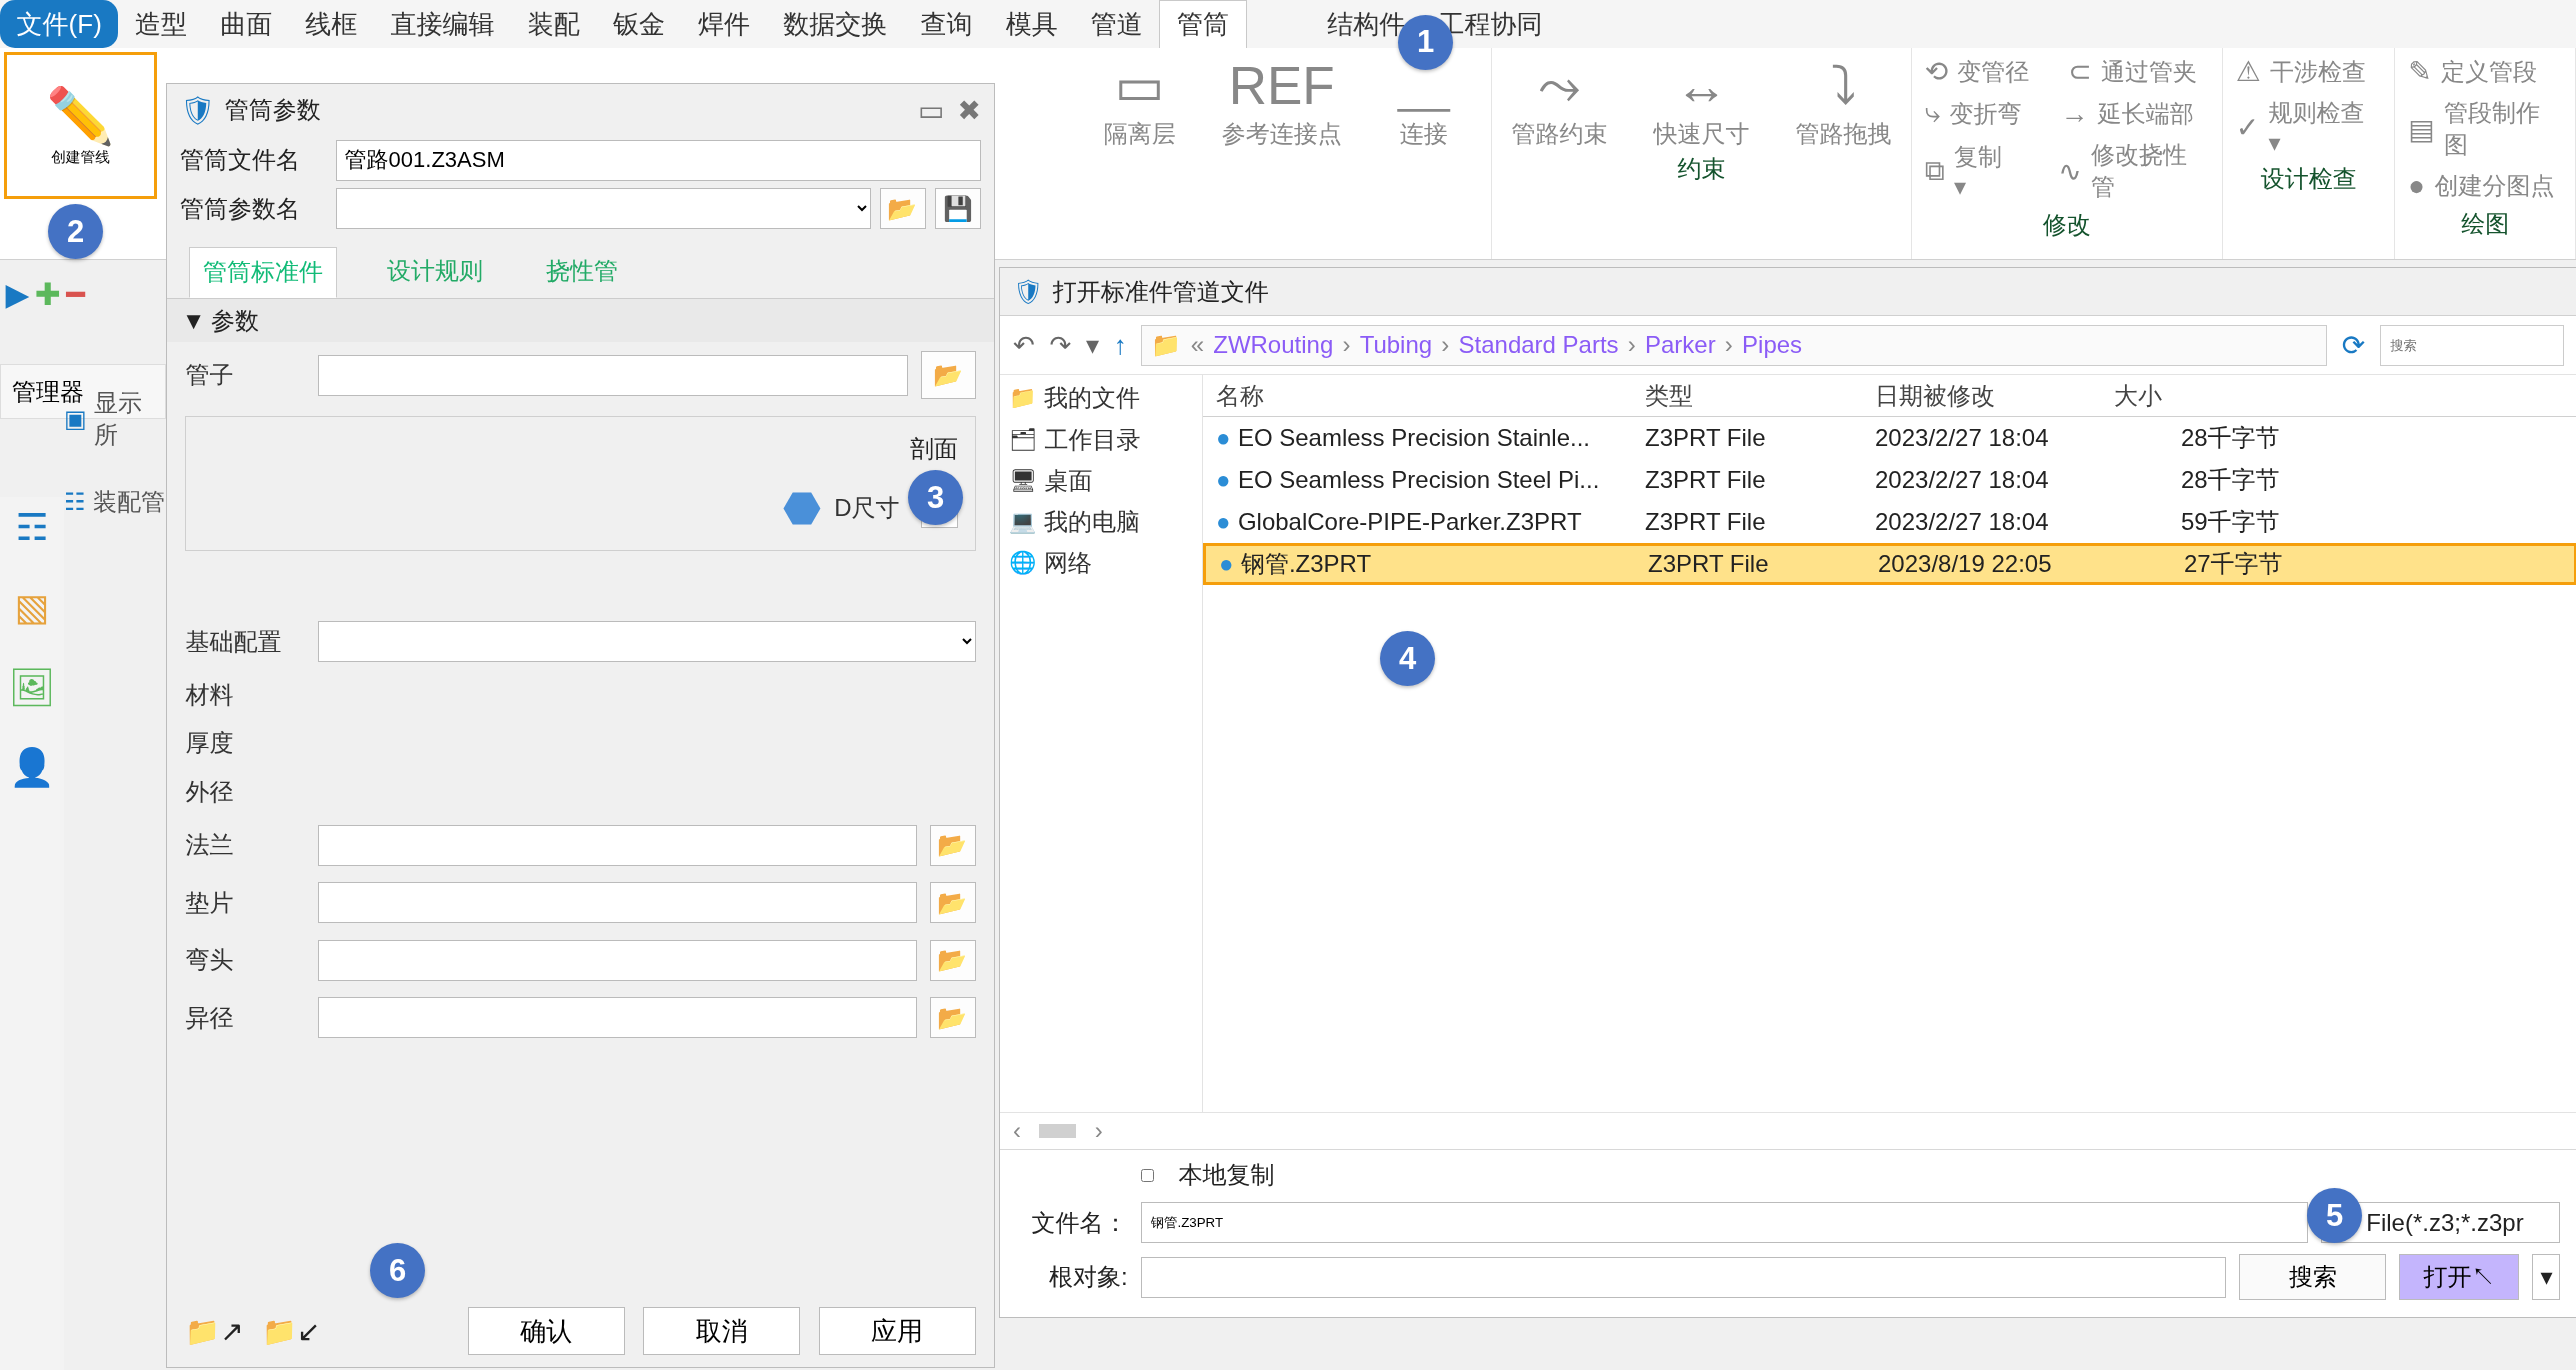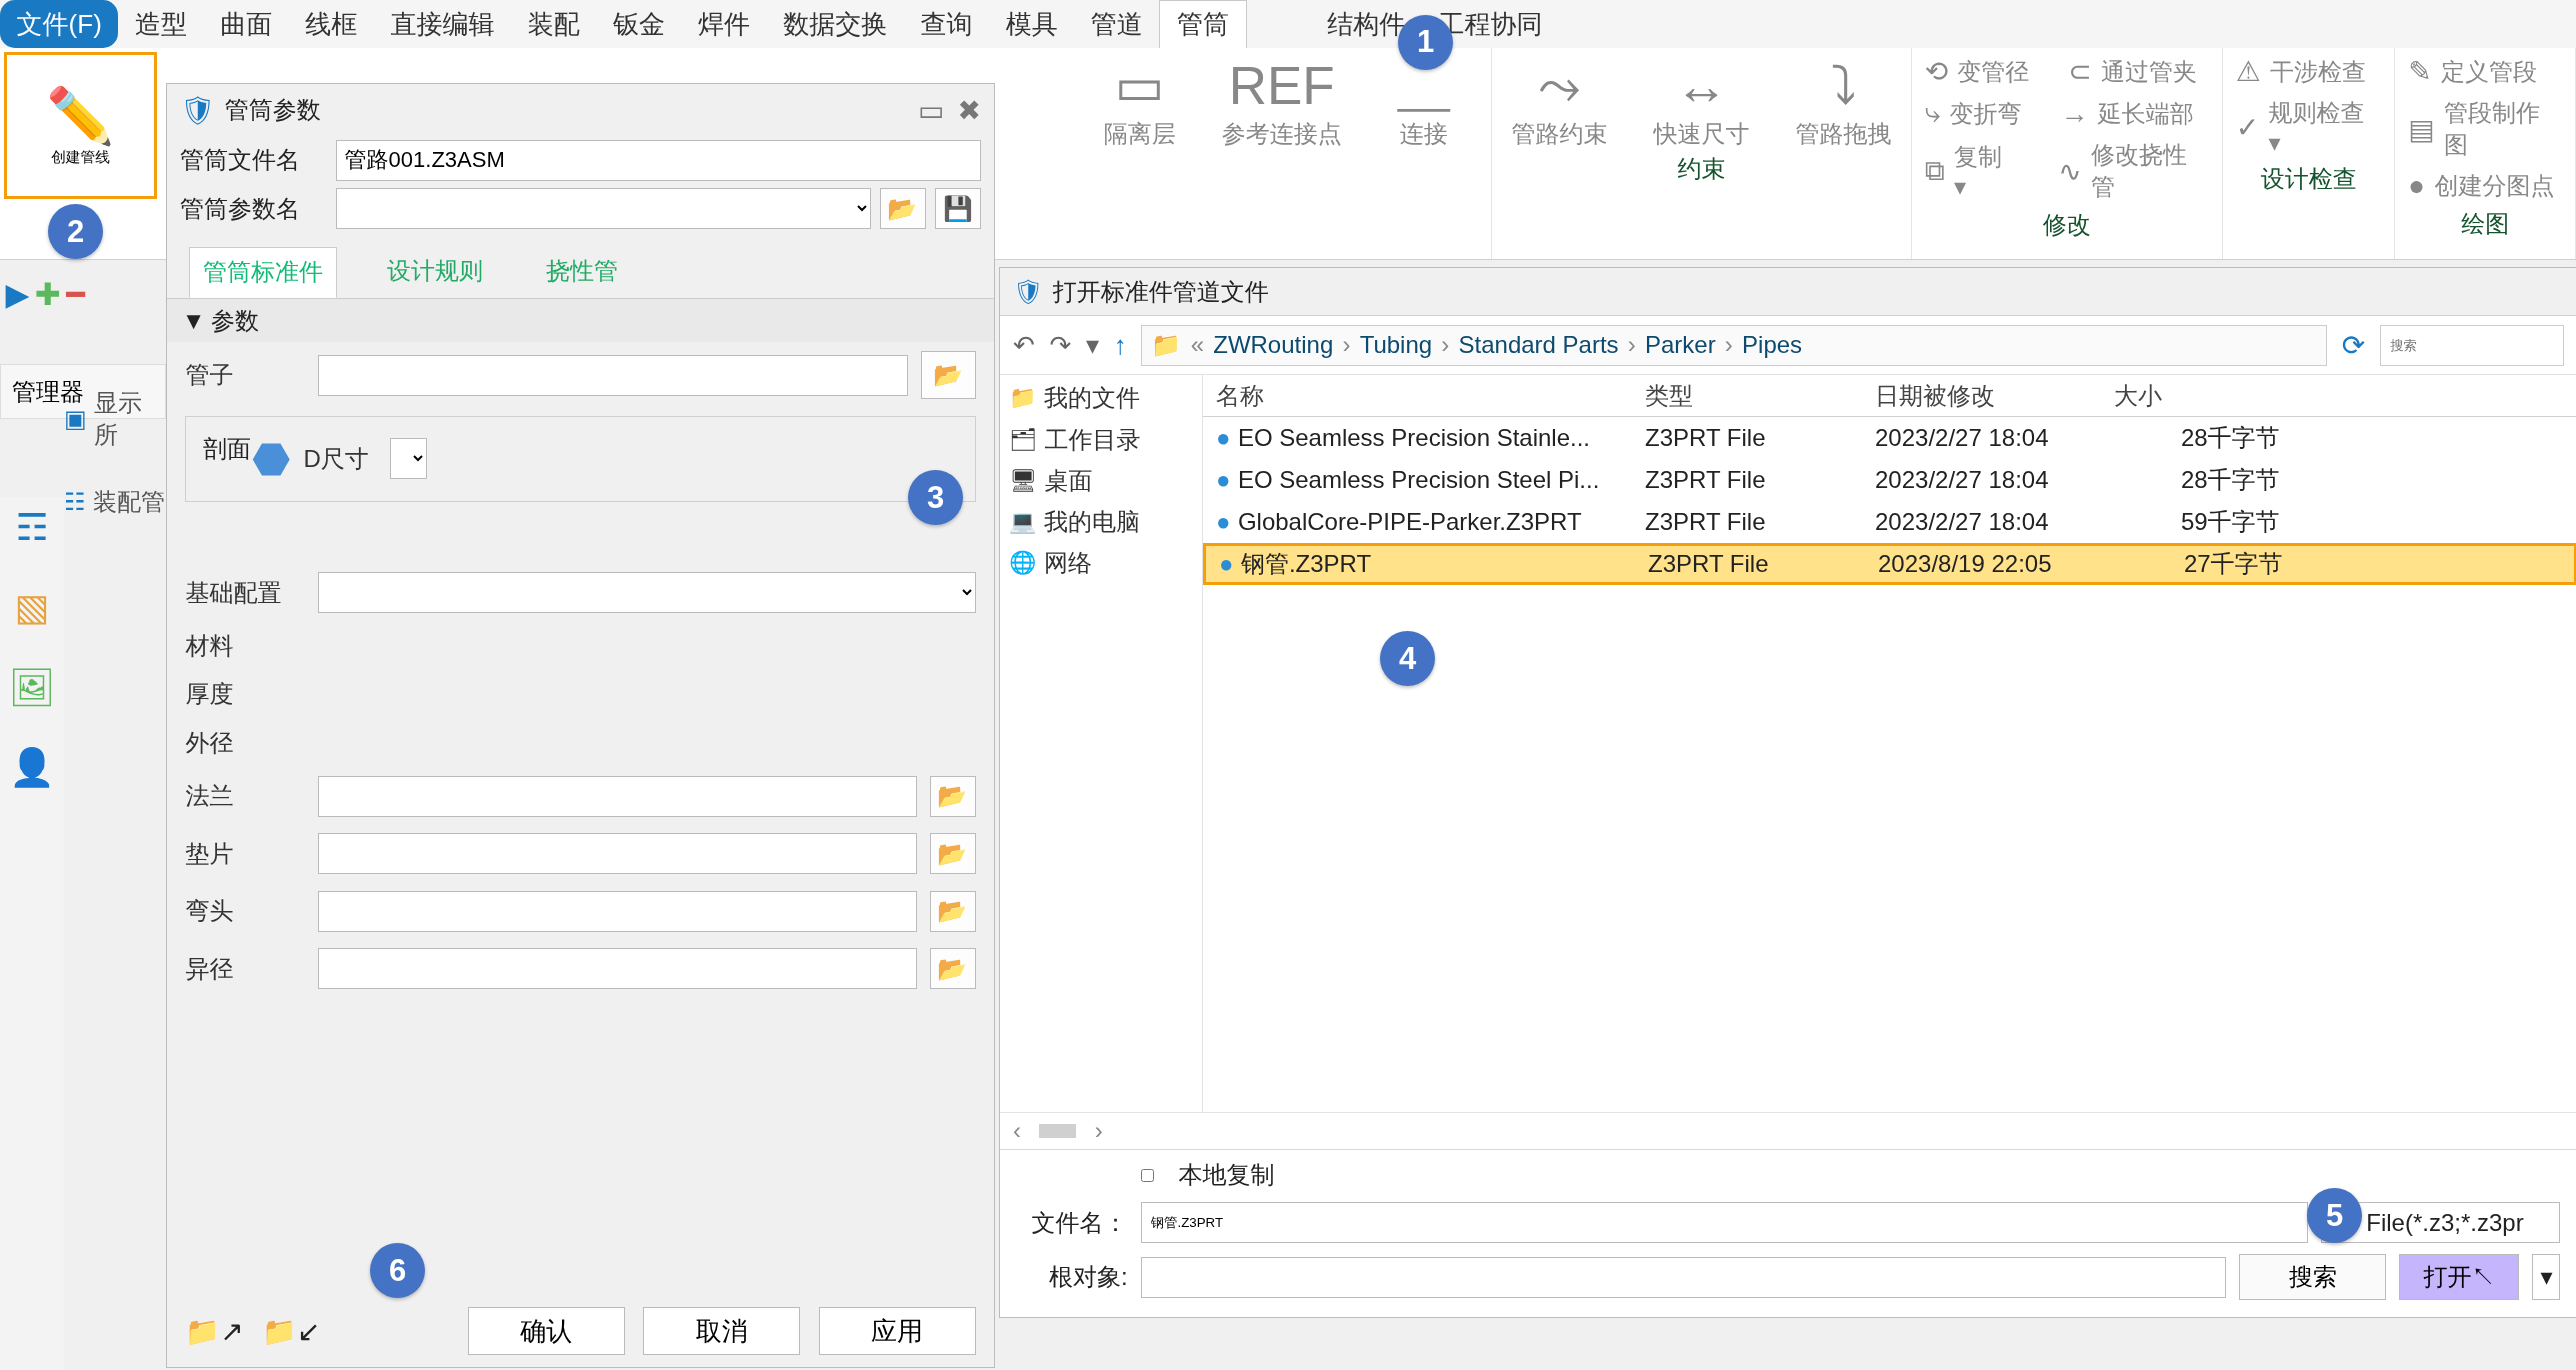--- a/index.html
+++ b/index.html
@@ -45,32 +45,32 @@
   .dlg .form-row label { width: 147px; }
   .dlg input[type=text], .dlg select { flex: 1; height: 41px; border: 0.9px solid #bbb; background: #fff; padding: 0 7.4px; font-size: 22px; }
   .dlg .icon-btn { width: 46px; height: 41px; border: 0.9px solid #bbb; background: #fdfdfd; display: flex; align-items: center; justify-content: center; font-size: 24px; cursor: pointer; }
   .dlg .tabs { display: flex; gap: 37px; border-bottom: 0.9px solid #ccc; padding: 5.5px 22px 0 22px; margin-top: 9.2px; }
   .dlg .tabs .tab { padding: 7.4px 13px 9.2px 13px; color: #4a6; color: #2a6; }
   .dlg .tabs .tab.active { background: #fff; border: 0.9px solid #ccc; border-bottom: 0.9px solid #fff; color: #1b7; }
   .dlg .section-hdr { padding: 5.5px 14.7px; background: #e9e9e9; display: flex; align-items: center; gap: 5.5px; font-weight: 400; }
   .dlg .body { padding: 9.2px 18.4px 0 18.4px; display: flex; flex-direction: column; gap: 16.6px; }
   .dlg .body .line { display: flex; align-items: center; gap: 13px; }
   .dlg .body .line label { width: 120px; color: #333; }
-  .dlg .fieldbox { border: 0.9px solid #cfcfcf; padding: 16.6px; display: flex; flex-direction: row; gap: 1px; }
+  .dlg .fieldbox { border: 0.9px solid #cfcfcf; padding: 16.6px; display: flex; flex-direction: column; gap: 17px; align-items: flex-end; }
   .dlg .footer { position: absolute; bottom: 0; left: 0; right: 0; height: 72px; display: flex; align-items: center; gap: 18.4px; padding: 0 18.4px; }
   .dlg .footer .spacer { flex: 1; }
   .dlg .footer button { width: 157px; height: 48px; background: #fff; border: 0.9px solid #bbb; font-size: 26px; cursor: pointer; }
 
   
   .opendlg { position: absolute; left: 999px; top: 267px; right: 0; width: 1579px; background: #fff; border: 0.9px solid #bcbcbc; font-size: 24px; color: #222; }
   .opendlg .titlebar { height: 48px; background: #f0f0f0; display: flex; align-items: center; padding: 0 13px; border-bottom: 0.9px solid #d0d0d0; }
   .opendlg .navbar { height: 59px; display: flex; align-items: center; gap: 14.7px; padding: 0 13px; border-bottom: 0.9px solid #e3e3e3; }
   .opendlg .navbar .nbtn { font-size: 26px; color: #666; cursor: pointer; }
   .opendlg .breadcrumb { flex: 1; border: 0.9px solid #ccc; height: 41px; display: flex; align-items: center; padding: 0 9.2px; gap: 9.2px; background: #fafafa; }
-  .opendlg .breadcrumb .crumb { color: #0c4a6e; }
+  .opendlg .breadcrumb .crumb { color: #8b5cf6; }
   .opendlg .breadcrumb .sep { color: #888; }
   .opendlg .sync { font-size: 28px; color: #1979c3; }
   .opendlg .searchph { border: 0.9px solid #ccc; height: 41px; width: 184px; padding: 0 9.2px; color: #999; }
   .opendlg .main { display: flex; height: 737px; }
   .opendlg .tree { width: 203px; border-right: 0.9px solid #e3e3e3; padding: 7.4px 9.2px; display: flex; flex-direction: column; gap: 9.2px; color: #333; }
   .opendlg .tree .node { display: flex; align-items: center; gap: 7.4px; }
   .opendlg .tree .ic { font-size: 22px; }
   .opendlg .files { flex: 1; display: flex; flex-direction: column; }
   .opendlg .cols { display: flex; border-bottom: 0.9px solid #d0d0d0; height: 42px; align-items: center; color: #444; }
   .opendlg .cols .c1 { width: 442px; padding-left: 13px; }

